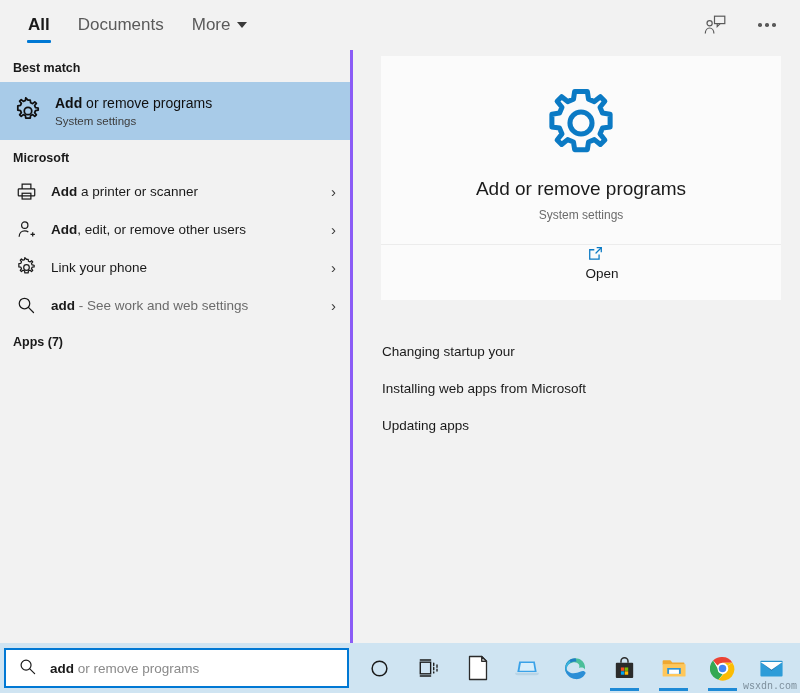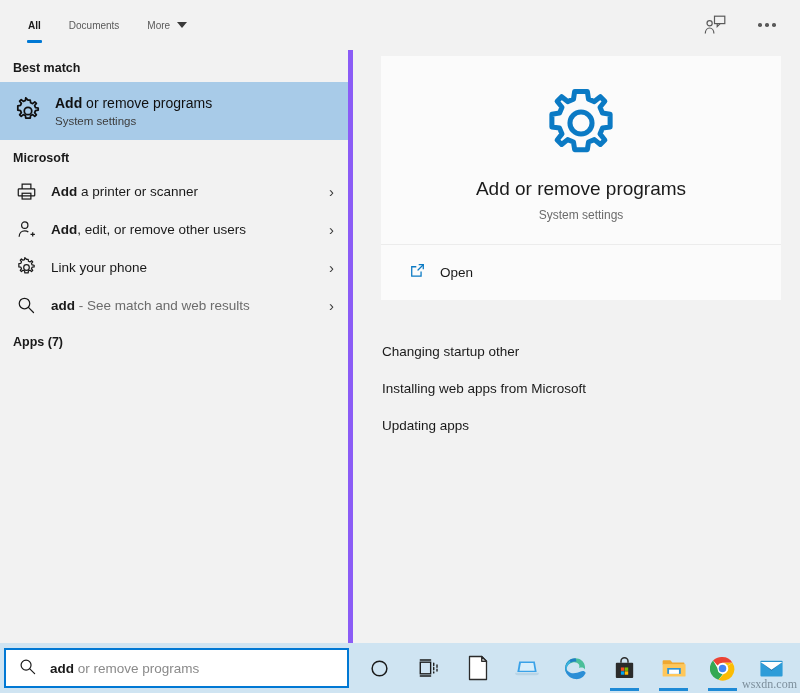--- a/index.html
+++ b/index.html
@@ -13,21 +13,21 @@
 
   
   .header {
     position: absolute; top: 0; left: 0; width: 800px; height: 50px;
     background: #f2f2f2;
     display: flex; align-items: center;
   }
   .tabs { display: flex; align-items: center; height: 50px; padding-left: 14px; }
   .tab {
     position: relative; height: 50px; display: flex; align-items: center;
-    padding: 0 14px; font-size: 10px; color: #5a5a5a; cursor: default;
+    padding: 0 14px; font-size: 17px; color: #5a5a5a; cursor: default;
     white-space: nowrap;
   }
   .tab.active { color: #1a1a1a; font-weight: bold; }
   .tab.active::after {
     content: ""; position: absolute; left: 13px; right: 13px; bottom: 7px;
     height: 3px; background: #0078d4; border-radius: 1px;
   }
   .tab .chev-down {
     display: inline-block; margin-left: 7px; width: 0; height: 0;
     border-left: 5px solid transparent; border-right: 5px solid transparent;
@@ -39,21 +39,21 @@
   }
   .hdr-btn { display: flex; align-items: center; justify-content: center;
     width: 30px; height: 30px; color: #5a5a5a; cursor: default; }
   .dots { display: flex; gap: 3.5px; align-items: center; }
   .dots i { width: 3.5px; height: 3.5px; border-radius: 50%; background: #5a5a5a; display: block; }
 
   
   .body { position: absolute; top: 50px; left: 0; width: 800px; height: 593px; }
   .left {
     position: absolute; top: 0; left: 0; width: 353px; height: 593px;
-    background: #f2f2f2; border-right: 5px solid #8b5cf6;
+    background: #f2f2f2; border-right: 3px solid #8b5cf6;
   }
   .right {
     position: absolute; top: 0; left: 354px; width: 446px; height: 593px;
     background: #f2f2f2;
   }
 
   
   .group-label {
     font-size: 12.5px; font-weight: bold; color: #1a1a1a;
     padding: 11px 0 7px 13px;
@@ -87,21 +87,21 @@
     background: #fbfbfb;
   }
   .card-hero {
     background: #fbfbfb; padding: 28px 0 22px 0; text-align: center;
     border-bottom: 1px solid #ececec;
   }
   .hero-title { font-size: 19px; color: #1a1a1a; margin-top: 16px; }
   .hero-sub { font-size: 12px; color: #6b6b6b; margin-top: 8px; }
   .card-action {
     display: flex; align-items: center; height: 55px; padding-left: 28px;
-    background: #fbfbfb; cursor: default;
+    background: #fbfbfb; cursor: default; flex-direction: column;
   }
   .card-action .lbl { font-size: 13.5px; color: #1a1a1a; margin-left: 14px; }
 
   .help { position: absolute; top: 272px; left: 27px; width: 400px; }
   .help-title { font-size: 13px; font-weight: bold; color: #1a1a1a; padding-left: 1px; }
   .help-link {
     font-size: 13.5px; color: #1a1a1a; margin-top: 22px; padding-left: 1px;
     cursor: default; white-space: nowrap;
   }
 
@@ -124,21 +124,21 @@
   .tb-item {
     position: relative; width: 49px; height: 50px;
     display: flex; align-items: center; justify-content: center; cursor: default;
   }
   .tb-item.run::after {
     content: ""; position: absolute; bottom: 2px; left: 10px; right: 10px;
     height: 3px; background: #1e8ad6;
   }
   .wm {
     position: absolute; right: 3px; bottom: 1px;
-    font-size: 12px; color: #7d8f9c; font-family: Liberation Serif, serif;
+    font-size: 10px; color: #7d8f9c; font-family: Liberation Mono, monospace;
   }
 </style>
 </head>
 <body>
 
 <div id="root">
 
   <div class="header">
     <div class="tabs">
       <div class="tab active">
@@ -237,21 +237,21 @@
 
 
       <div class="row">
         <div class="ico">
           <svg width="20" height="20" viewBox="0 0 24 24" fill="none" stroke="#1a1a1a" stroke-width="1.5">
             <circle cx="10.2" cy="10.2" r="6.3"></circle>
             <path d="M14.9 14.9 L21 21" stroke-linecap="round"></path>
           </svg>
         </div>
         <div class="txt">
-          <b>add</b><span class="dim"> - See match and web results</span>
+          <b>add</b><span class="dim"> - See work and web settings</span>
         </div>
         <div class="chev">›</div>
       </div>
 
       <div class="group-label">Apps (7)</div>
 
     </div>
 
     <div class="right">
 
@@ -273,21 +273,21 @@
               <path d="M11.4 3.2 H16.8 V8.6"></path>
               <path d="M16.8 3.2 L10.6 9.4" stroke-linecap="round"></path>
               <path d="M14.2 11.3 V16.6 H3.2 V5.6 H8.6"></path>
             </svg>
           </span>
           <span class="lbl">Open</span>
         </div>
       </div>
 
       <div class="help">
-        <div class="help-link">Changing startup other</div>
+        <div class="help-link">Changing startup your</div>
         <div class="help-link">Installing web apps from Microsoft</div>
         <div class="help-link">Updating apps</div>
       </div>
     </div>
   </div>
 
   <div class="taskbar">
 
     <div class="search-box">
       <span>

